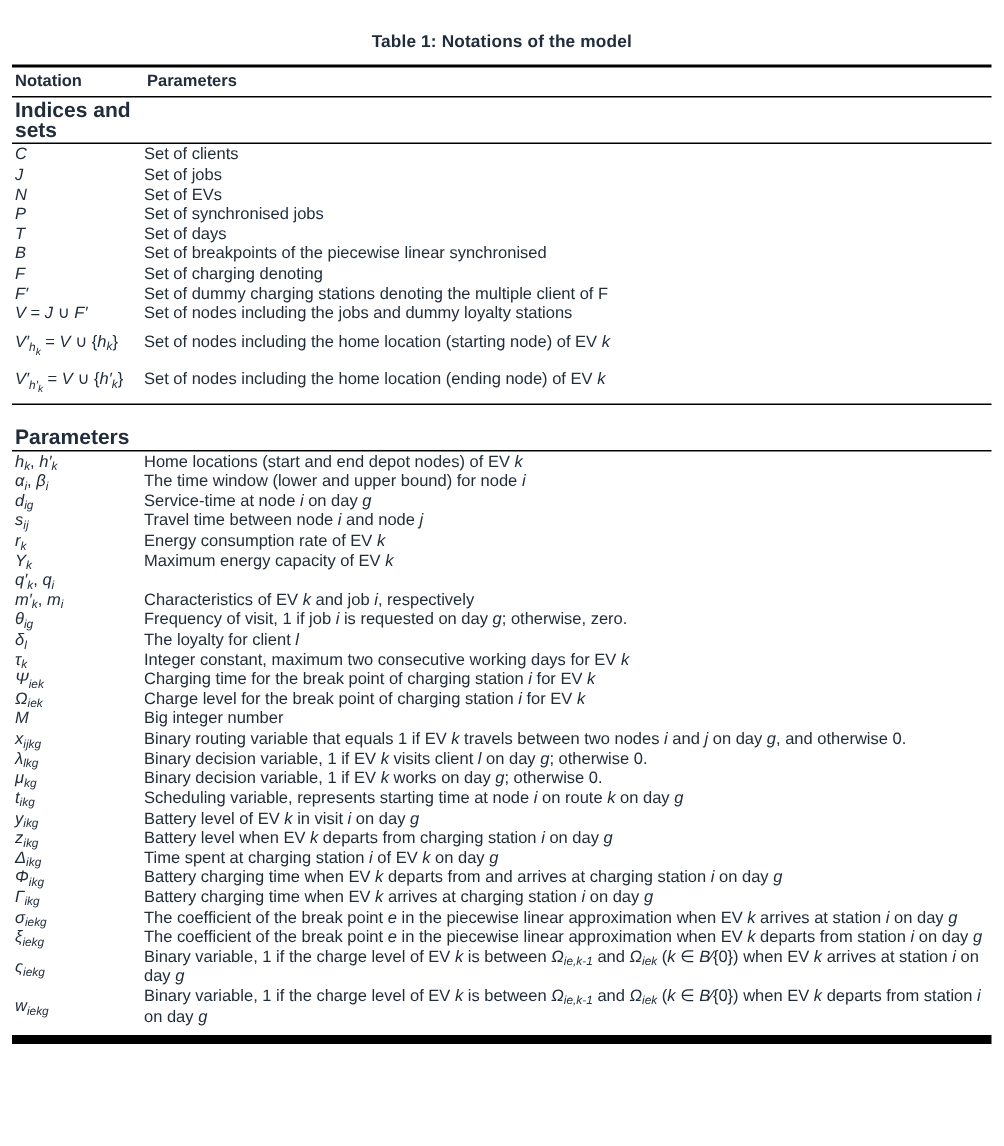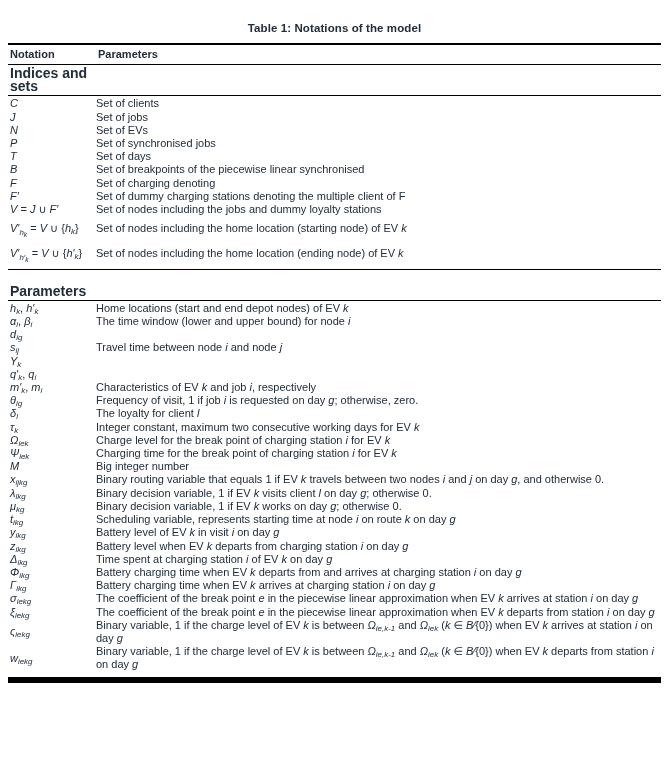--- a/index.html
+++ b/index.html
@@ -105,27 +105,33 @@
             <div class="row">
               <div class="cell notation"><i>h<sub>k</sub></i>, <i>h′<sub>k</sub></i></div>
               <div class="cell definition">Home locations (start and end depot nodes) of EV <i>k</i></div>
             </div>
             <div class="row">
               <div class="cell notation"><i>α<sub>i</sub></i>, <i>β<sub>i</sub></i></div>
               <div class="cell definition">The time window (lower and upper bound) for node <i>i</i></div>
             </div>
             <div class="row">
               <div class="cell notation"><i>d<sub>ig</sub></i></div>
+              <div class="cell definition">Service-time at node <i>i</i> on day <i>g</i></div>
             </div>
             <div class="row">
               <div class="cell notation"><i>s<sub>ij</sub></i></div>
               <div class="cell definition">Travel time between node <i>i</i> and node <i>j</i></div>
             </div>
             <div class="row">
+              <div class="cell notation"><i>r<sub>k</sub></i></div>
+              <div class="cell definition">Energy consumption rate of EV <i>k</i></div>
+            </div>
+            <div class="row">
               <div class="cell notation"><i>Y<sub>k</sub></i></div>
+              <div class="cell definition">Maximum energy capacity of EV <i>k</i></div>
             </div>
             <div class="row">
               <div class="cell notation"><i>q′<sub>k</sub></i>, <i>q<sub>i</sub></i></div>
             </div>
             <div class="row">
               <div class="cell notation"><i>m′<sub>k</sub></i>, <i>m<sub>i</sub></i></div>
               <div class="cell definition">Characteristics of EV <i>k</i> and job <i>i</i>, respectively</div>
             </div>
             <div class="row">
               <div class="cell notation"><i>θ<sub>ig</sub></i></div>
@@ -133,26 +139,26 @@
             </div>
             <div class="row">
               <div class="cell notation"><i>δ<sub>l</sub></i></div>
               <div class="cell definition">The loyalty for client <i>l</i></div>
             </div>
             <div class="row">
               <div class="cell notation"><i>τ<sub>k</sub></i></div>
               <div class="cell definition">Integer constant, maximum two consecutive working days for EV <i>k</i></div>
             </div>
             <div class="row">
+              <div class="cell notation"><i>Ψ<sub>iek</sub></i></div>
+              <div class="cell definition">Charging time for the break point of charging station <i>i</i> for EV <i>k</i></div>
+            </div>
+            <div class="row">
               <div class="cell notation"><i>Ω<sub>iek</sub></i></div>
               <div class="cell definition">Charge level for the break point of charging station <i>i</i> for EV <i>k</i></div>
-            </div>
-            <div class="row">
-              <div class="cell notation"><i>Ψ<sub>iek</sub></i></div>
-              <div class="cell definition">Charging time for the break point of charging station <i>i</i> for EV <i>k</i></div>
             </div>
             <div class="row">
               <div class="cell notation"><i>M</i></div>
               <div class="cell definition">Big integer number</div>
             </div>
             <div class="row">
               <div class="cell notation"><i>x<sub>ijkg</sub></i></div>
               <div class="cell definition">Binary routing variable that equals 1 if EV <i>k</i> travels between two nodes <i>i</i> and <i>j</i> on day <i>g</i>, and otherwise 0.</div>
             </div>
             <div class="row">

